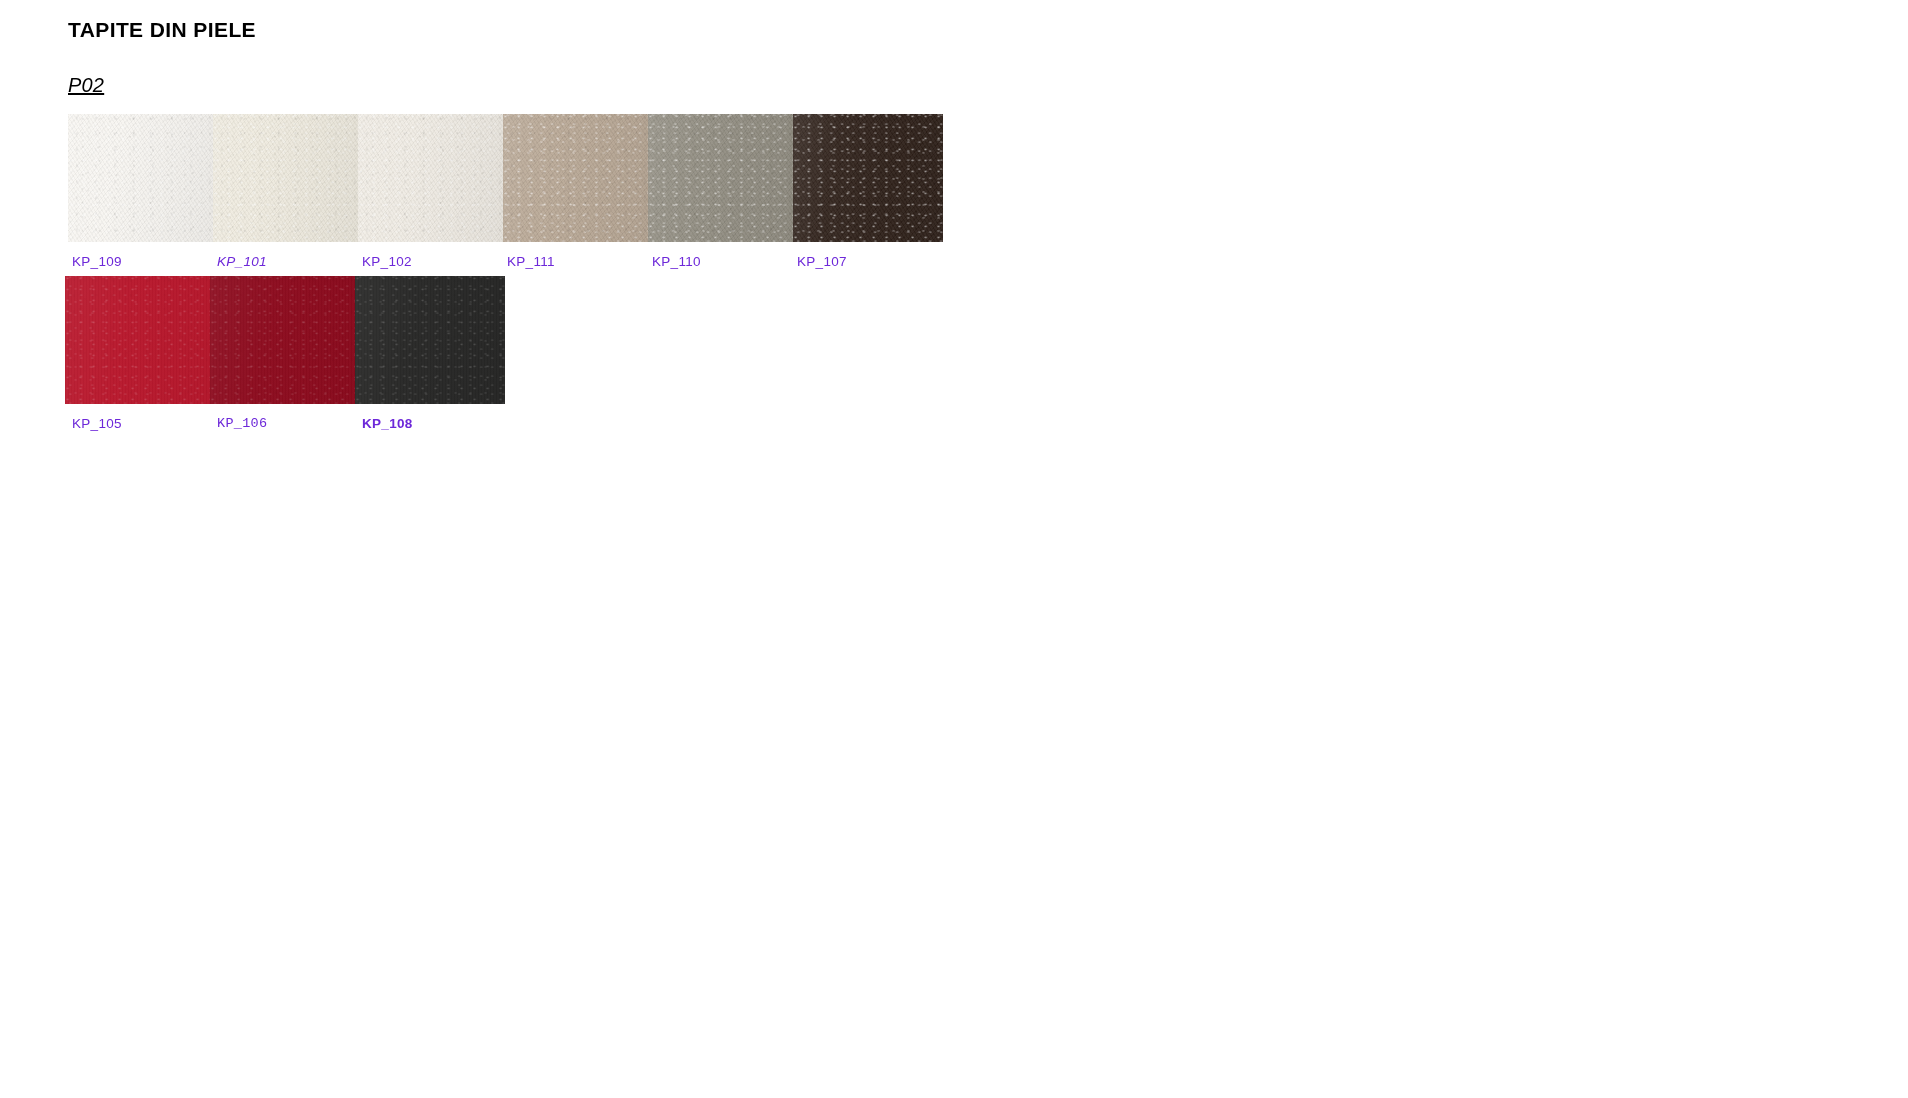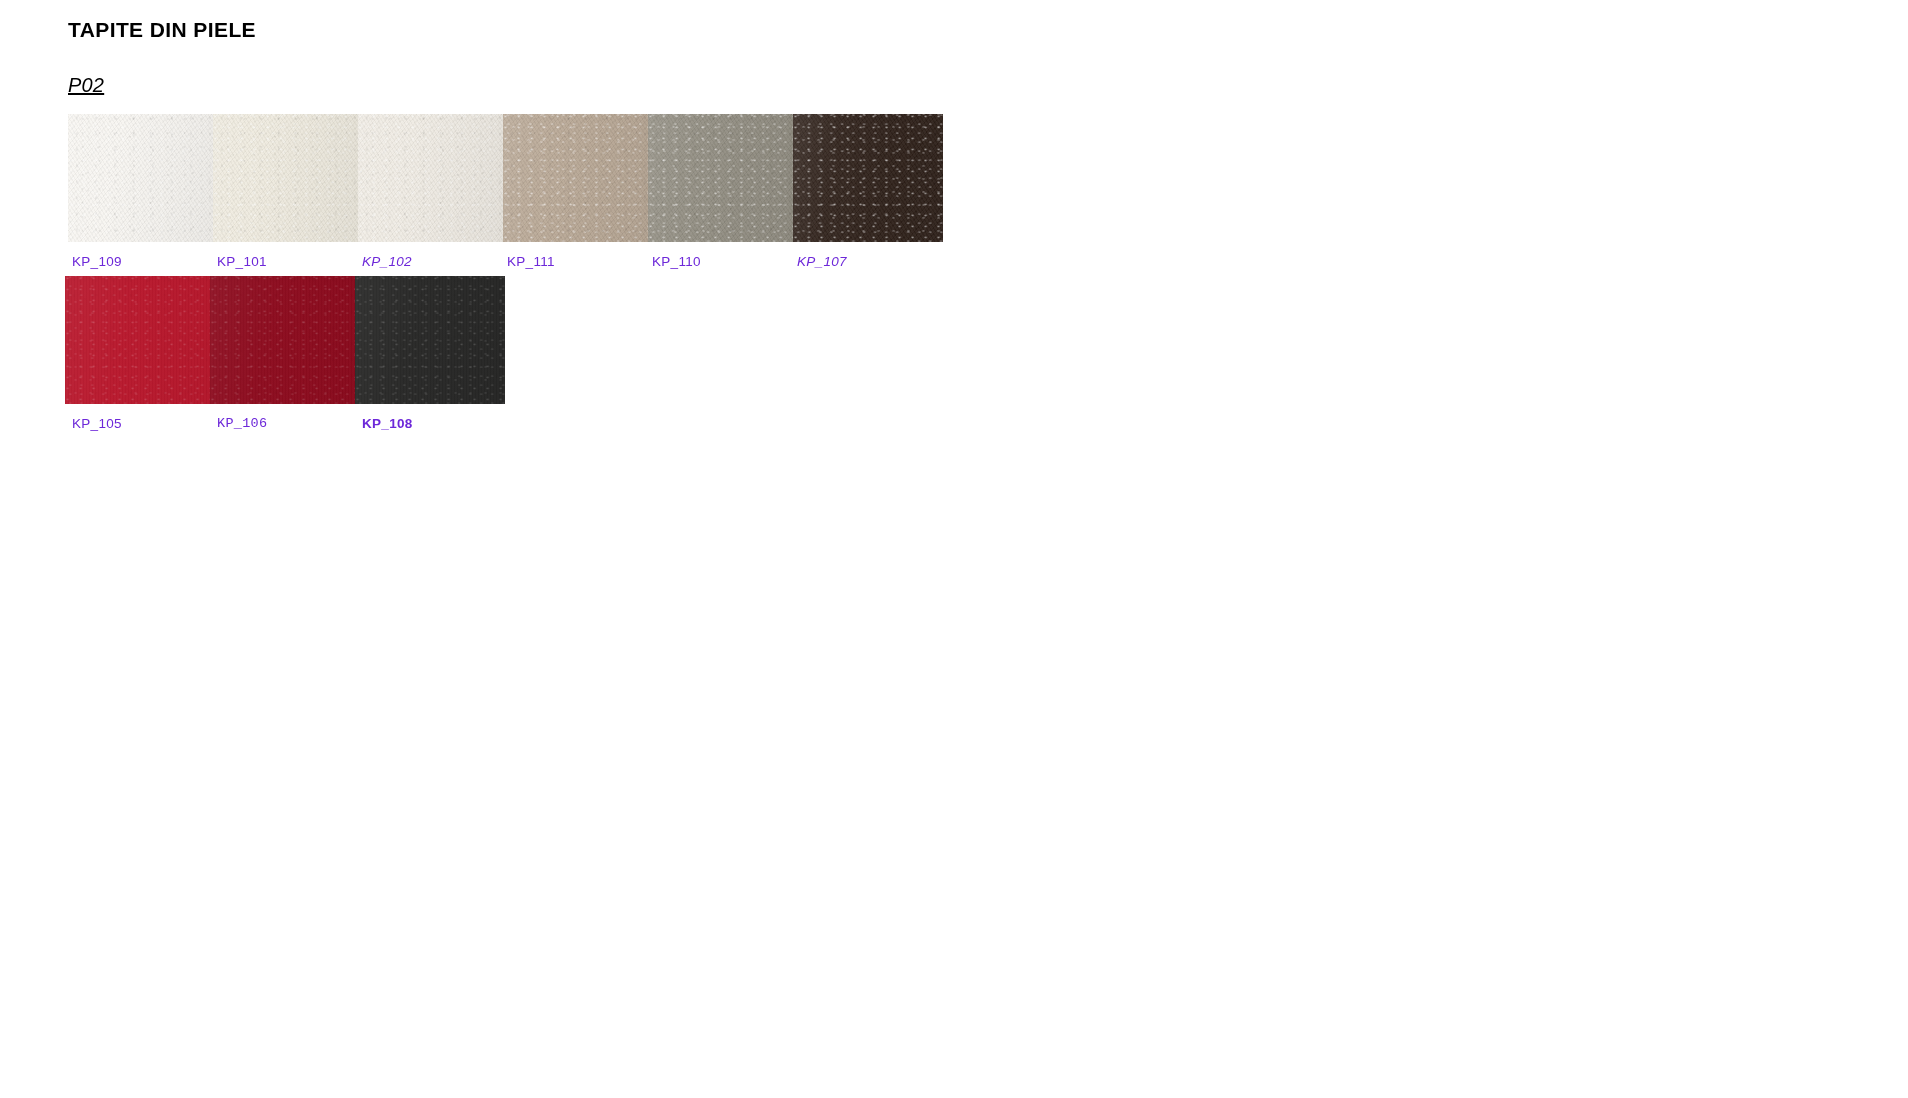--- a/index.html
+++ b/index.html
@@ -159,29 +159,29 @@
             <div class="sheen"></div>
           </div>
           <div class="swatch-label" style="left: 4px;">KP_109</div>
         </div>
         <div class="swatch-cell" style="left: 181px;">
           <div class="swatch-chip" style="background-color: rgb(238, 234, 222);">
             <div class="grain"></div>
             <div class="grain2"></div>
             <div class="sheen"></div>
           </div>
-          <div class="swatch-label" style="left: 4px;">KP_101</div>
+          <div class="swatch-label" style="left: 4px; font-style: italic;">KP_101</div>
         </div>
         <div class="swatch-cell" style="left: 326px;">
           <div class="swatch-chip" style="background-color: rgb(239, 235, 227);">
             <div class="grain"></div>
             <div class="grain2"></div>
             <div class="sheen"></div>
           </div>
-          <div class="swatch-label" style="left: 4px; font-style: italic;">KP_102</div>
+          <div class="swatch-label" style="left: 4px;">KP_102</div>
         </div>
         <div class="swatch-cell" style="left: 471px;">
           <div class="swatch-chip" style="background-color: rgb(184, 167, 149);">
             <div class="grain"></div>
             <div class="grain2"></div>
             <div class="sheen"></div>
           </div>
           <div class="swatch-label" style="left: 4px;">KP_111</div>
         </div>
         <div class="swatch-cell" style="left: 616px;">
@@ -191,21 +191,21 @@
             <div class="sheen"></div>
           </div>
           <div class="swatch-label" style="left: 4px; text-align: center;">KP_110</div>
         </div>
         <div class="swatch-cell" style="left: 761px;">
           <div class="swatch-chip" style="background-color: rgb(46, 32, 25);">
             <div class="grain"></div>
             <div class="grain2"></div>
             <div class="sheen"></div>
           </div>
-          <div class="swatch-label" style="left: 4px; font-style: italic;">KP_107</div>
+          <div class="swatch-label" style="left: 4px;">KP_107</div>
         </div>
       </div>
       <div class="swatch-row row-2" style="top: 276px;">
         <div class="swatch-cell" style="left: 33px;">
           <div class="swatch-chip smooth" style="background-color: rgb(184, 23, 44);">
             <div class="grain"></div>
             <div class="grain2"></div>
             <div class="sheen"></div>
           </div>
           <div class="swatch-label" style="left: 7px; text-align: right;">KP_105</div>

